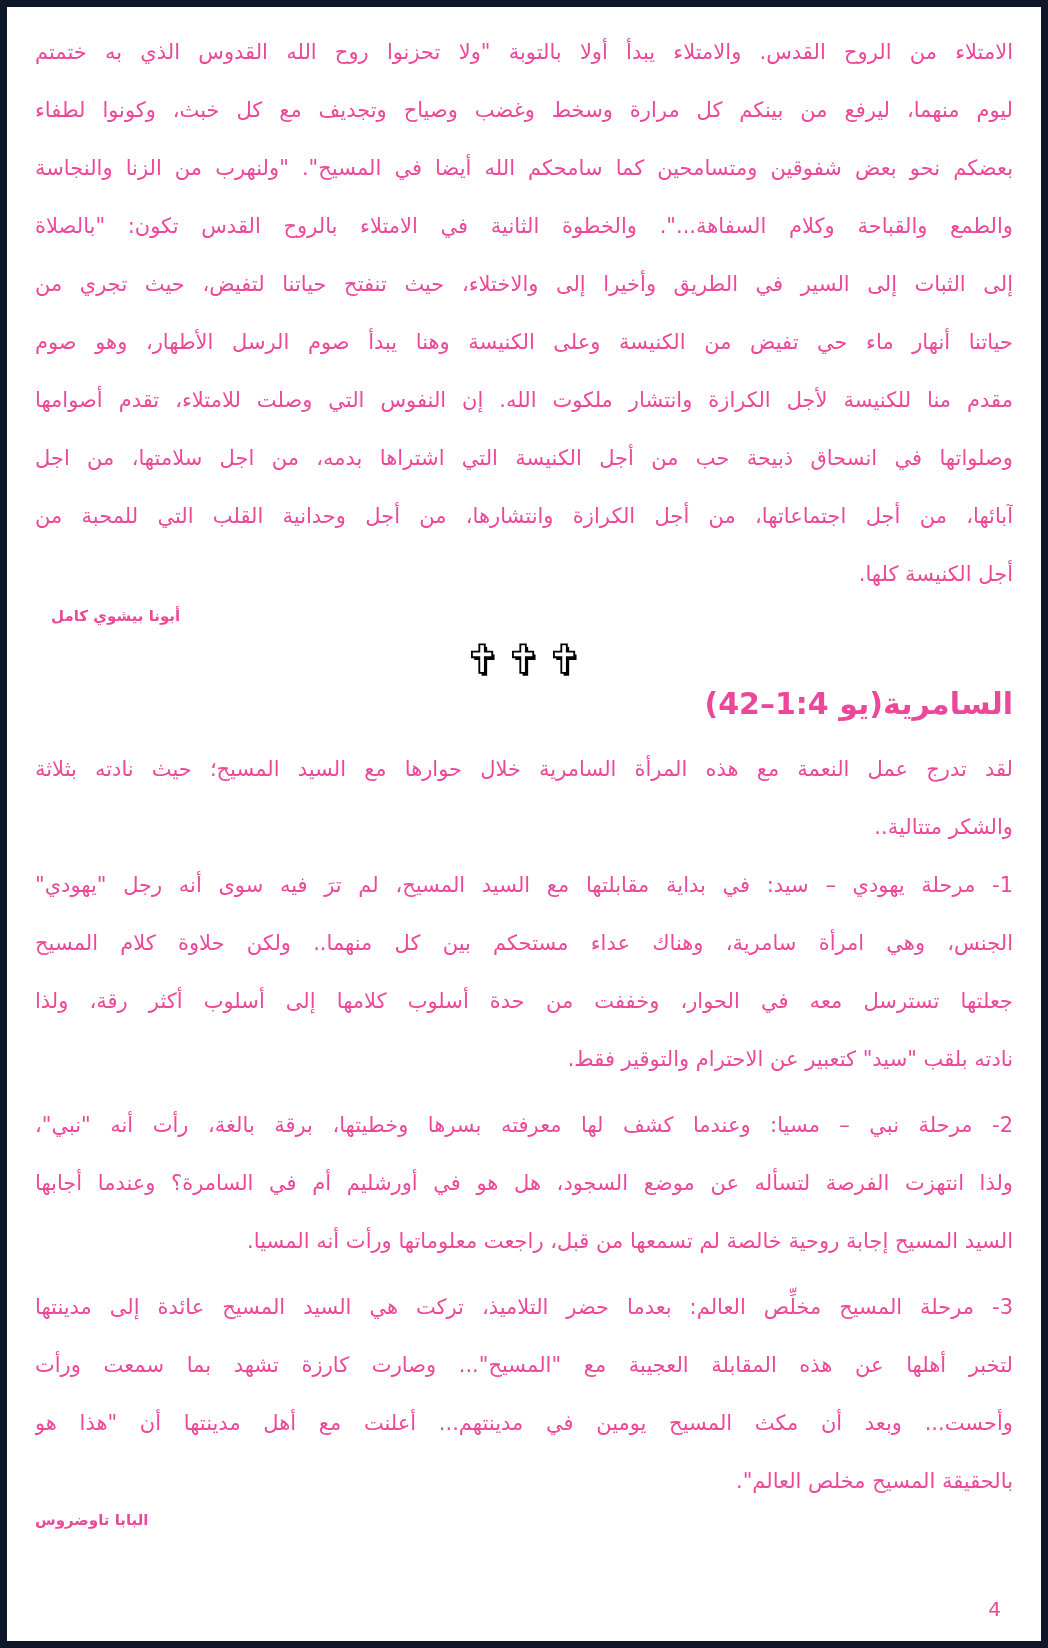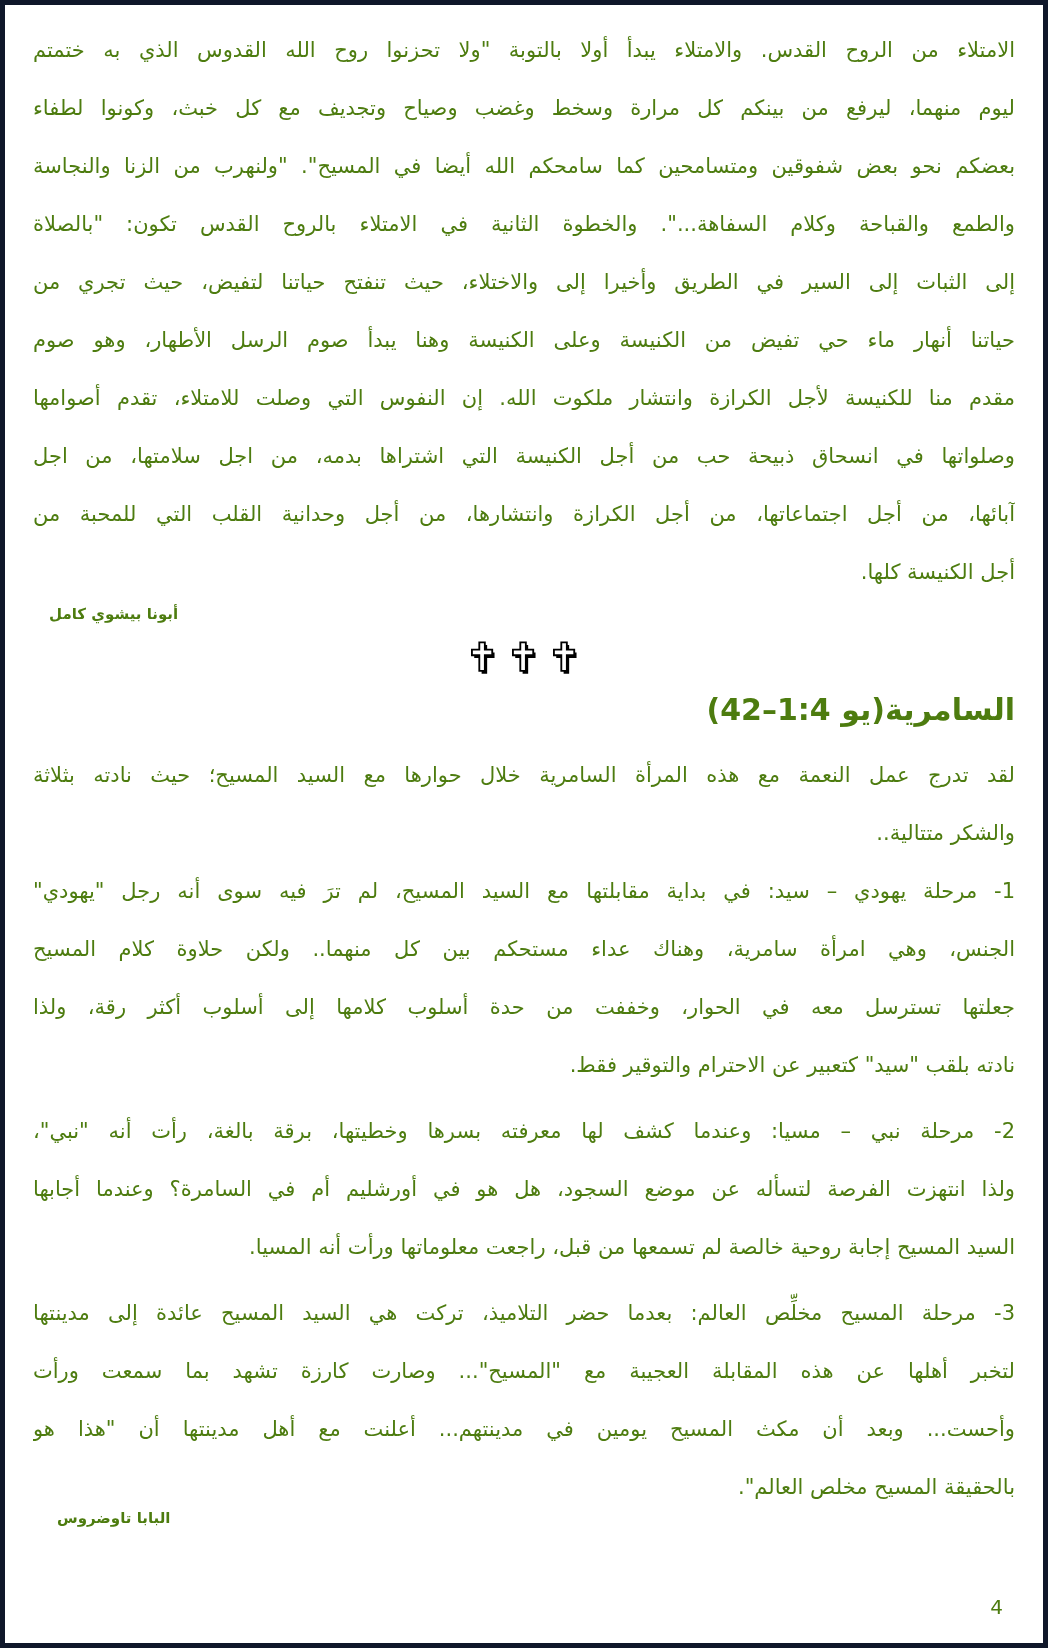--- a/index.html
+++ b/index.html
@@ -1,41 +1,41 @@
 <!DOCTYPE html>
 <html lang="ar" dir="rtl"><head>
 <meta charset="utf-8">
 <style>
   html,body{margin:0;padding:0;background:#ffffff;}
   .page{
     width:1048px;height:1648px;box-sizing:border-box;
-    border:5px solid #0f172a;background:#fff;color:#4d7c0f;
+    border:7px solid #0f172a;background:#fff;color:#ec4899;
     font-family:"DejaVu Sans",sans-serif;direction:rtl;
     position:relative;padding:16px 28px 0 28px;overflow:hidden;
   }
   .tline{
     height:58px;line-height:58px;font-size:21px;
     text-align:justify;text-align-last:justify;overflow:hidden;
   }
   .tline.last{text-align-last:right;}
   .sig{
     font-size:15px;font-weight:bold;line-height:26px;
     text-align:left;padding-left:16px;height:26px;
   }
   .crosses{margin-top:14px;height:36px;text-align:center;direction:ltr;}
   .crosses svg{display:inline-block;margin:0 6px;vertical-align:top;}
   .heading{
-    font-size:30px;font-weight:bold;line-height:46px;margin-top:10px;
+    font-size:30px;font-weight:bold;line-height:46px;margin-top:2px;
     text-align:right;height:46px;
   }
   .intro{margin-top:13px;}
   .list-item{margin-top:0;}
   .list-item.spaced{margin-top:8px;}
   .sig2{
-    position:absolute;top:1504px;left:52px;
+    position:absolute;top:1504px;left:28px;
     font-size:15px;font-weight:bold;
   }
   .footer-line{
     position:absolute;top:1688px;left:0;width:100%;
     text-align:center;font-size:19px;font-weight:bold;margin-top:46px;
   }
   .page-num{
     position:absolute;top:1590px;right:40px;font-size:20px;
   }
 </style>

